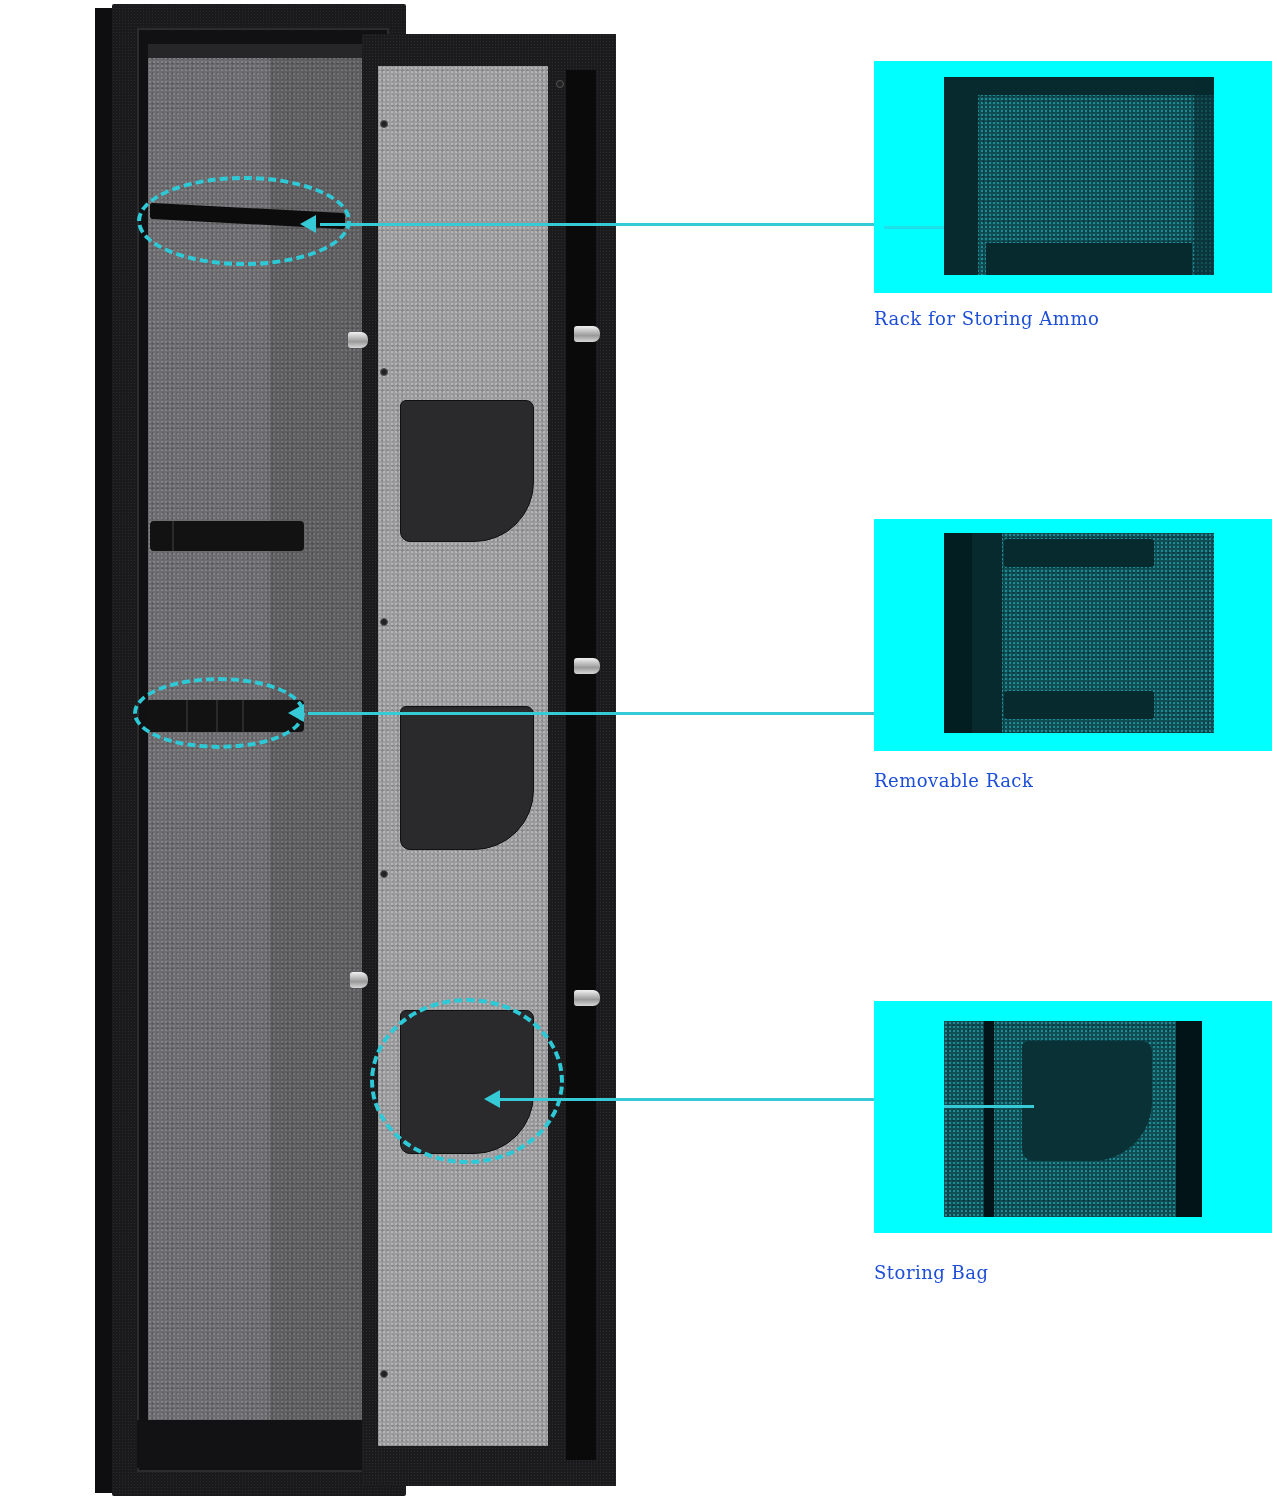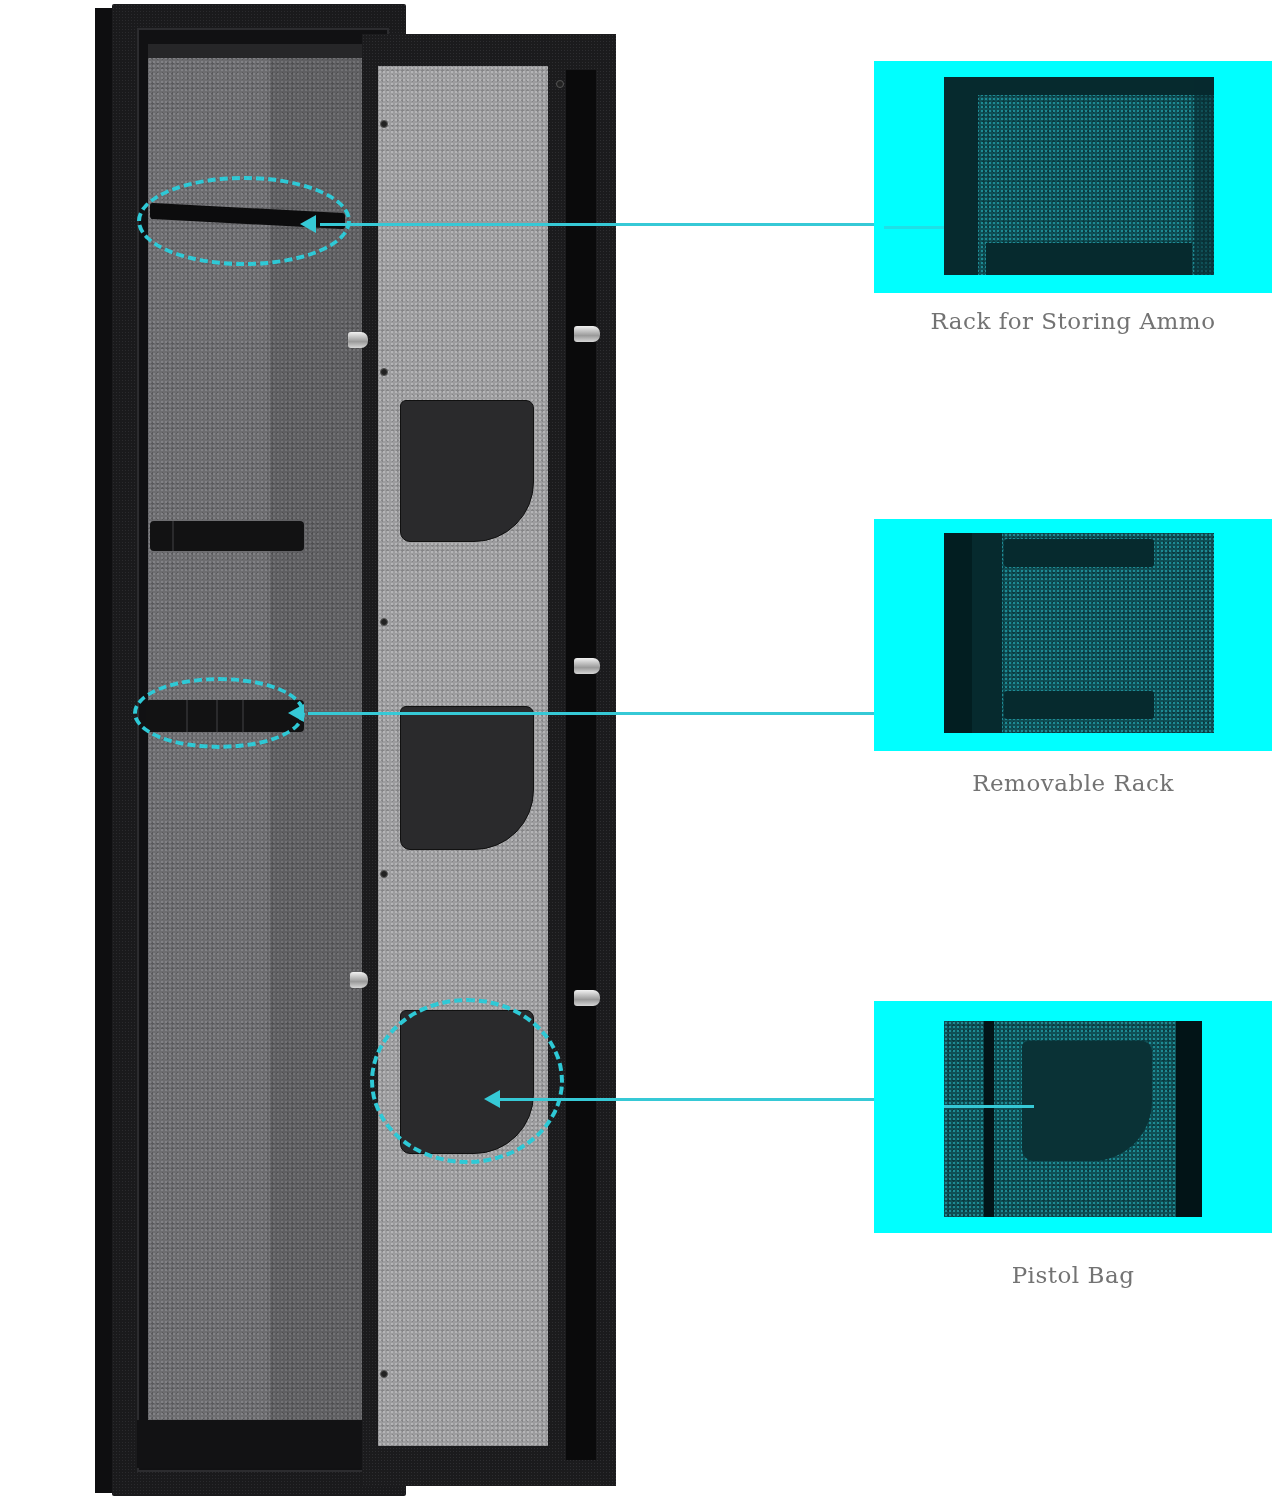--- a/index.html
+++ b/index.html
@@ -38,21 +38,21 @@
   
   .ellipse { border:4px dashed #2ec9d6; border-radius:50%; }
   .arrow-line { height:3px; background:#36c9d6; }
   .arrow-head { width:0; height:0; border-top:9px solid transparent; border-bottom:9px solid transparent; border-right:16px solid #36c9d6; }
 
   
   .callout-box { left:874px; width:398px; height:232px; background:#00ffff; }
   .callout-photo { position:absolute; left:70px; top:16px; width:270px; height:198px; background:#0f4f55;
     background-image: radial-gradient(#1e8a93 1px, transparent 1.2px), radial-gradient(#0a3a3f 1px, transparent 1.2px);
     background-size:4px 4px, 5px 5px; background-position:0 0, 2px 2px; overflow:hidden; }
-  .callout-label { left:874px; width:398px; text-align:center; font-size:23px; color:#737373; letter-spacing:0.5px; }
+  .callout-label { left:874px; width:398px; text-align:left; font-size:18px; color:#1d4ed8; letter-spacing:0.5px; }
 
   .dark { background:#062a2e; }
 </style>
 </head>
 <body>
 
 <div class="abs safe-side"></div>
 <div class="abs safe-body"></div>
 <div class="abs safe-frame"></div>
 <div class="abs cavity"></div>
@@ -128,13 +128,13 @@
 <div class="abs callout-label" style="top:770px;">Removable Rack</div>
 
 <div class="abs callout-box" style="top:1001px;">
   <div class="callout-photo" style="top:20px;width:258px;height:196px;">
     <div class="abs" style="left:40px;top:0;width:10px;height:196px;background:#021417;"></div>
     <div class="abs" style="left:232px;top:0;width:26px;height:196px;background:#021417;"></div>
     <div class="abs" style="left:78px;top:20px;width:130px;height:120px;background:#0a3236;border-radius:6px 10px 60px 12px;"></div>
   </div>
   <div class="abs arrow-line" style="left:70px;top:104px;width:90px;"></div>
 </div>
-<div class="abs callout-label" style="top:1262px;">Pistol Bag</div>
+<div class="abs callout-label" style="top:1262px;">Storing Bag</div>
 
 </body></html>

